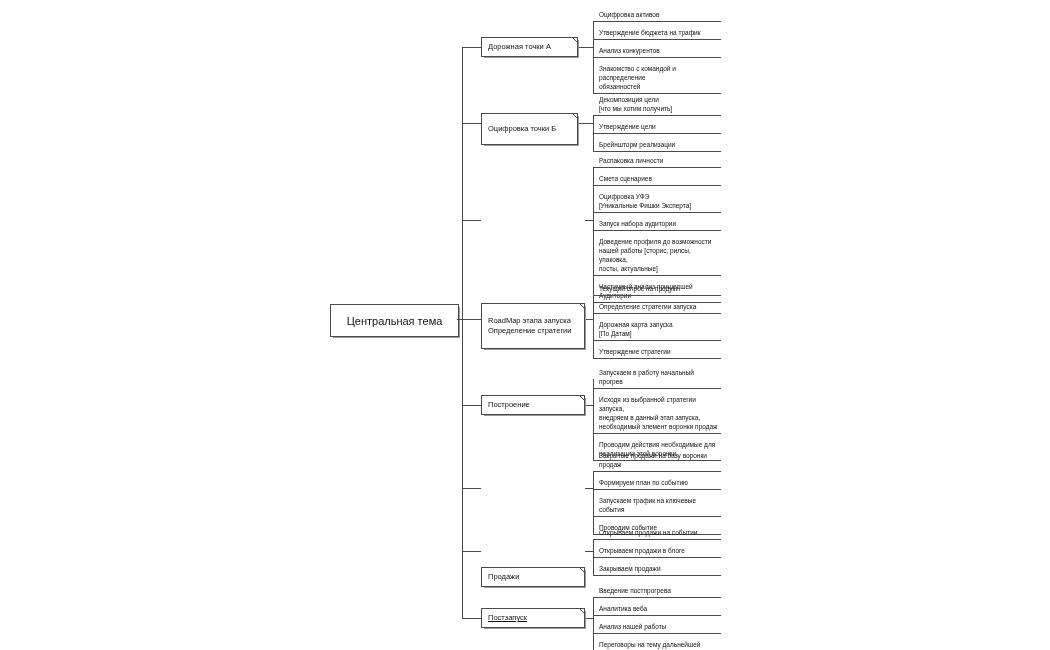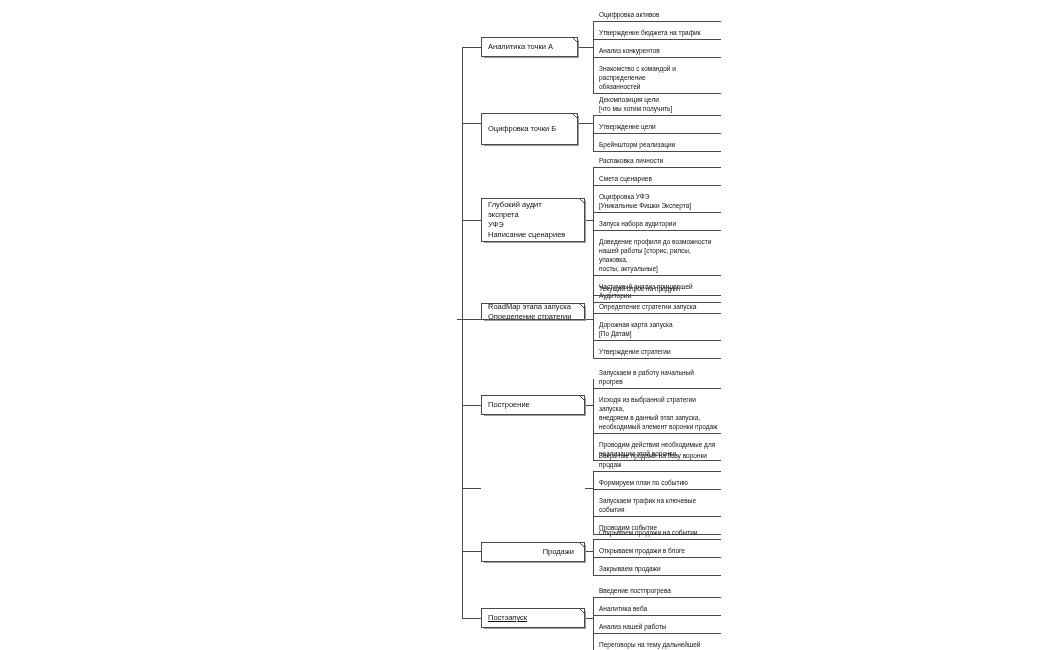--- a/index.html
+++ b/index.html
@@ -53,20 +53,21 @@
     border-bottom:1px solid #4a4a4a;
     white-space:pre-line;
   }
   .leaf + .leaf { margin-top:4px; }
 </style>
 </head>
 <body>
 
 <div class="canvas">
 
+  <div class="central" style="left:330px; top:304px; width:127px; height:31px;">Центральная тема</div>
 
   <div class="hline" style="left:457px; top:319px; width:5px;"></div>
   <div class="vline" style="left:462px; top:47px; height:572px;"></div>
   <div class="hline" style="left:462px; top:47px;  width:19px;"></div>
   <div class="hline" style="left:462px; top:123px; width:19px;"></div>
   <div class="hline" style="left:462px; top:220px; width:19px;"></div>
   <div class="hline" style="left:462px; top:319px; width:19px;"></div>
   <div class="hline" style="left:462px; top:405px; width:19px;"></div>
   <div class="hline" style="left:462px; top:488px; width:19px;"></div>
   <div class="hline" style="left:462px; top:551px; width:19px;"></div>
@@ -75,59 +76,51 @@
   <div class="hline" style="left:578px; top:47px;  width:15px;"></div>
   <div class="hline" style="left:578px; top:123px; width:15px;"></div>
   <div class="hline" style="left:585px; top:220px; width:8px;"></div>
   <div class="hline" style="left:585px; top:319px; width:8px;"></div>
   <div class="hline" style="left:585px; top:405px; width:8px;"></div>
   <div class="hline" style="left:585px; top:488px; width:8px;"></div>
   <div class="hline" style="left:585px; top:551px; width:8px;"></div>
   <div class="hline" style="left:585px; top:618px; width:8px;"></div>
 
   <div class="branch" style="left:481px; top:37px; width:97px; height:20px;">
-    <span>Аналитика точки А</span>
+    <span>Дорожная точки А</span>
     <svg class="fold" width="11" height="11">
         <polygon points="0.5,0.5 10.5,0.5 10.5,10.5" fill="#ffffff" stroke="#4a4a4a" stroke-width="1"></polygon>
       </svg>
   </div>
 
   <div class="branch" style="left:481px; top:113px; width:97px; height:32px;">
     <span>Оцифровка точки Б</span>
     <svg class="fold" width="11" height="11">
         <polygon points="0.5,0.5 10.5,0.5 10.5,10.5" fill="#ffffff" stroke="#4a4a4a" stroke-width="1"></polygon>
       </svg>
   </div>
 
-  <div class="branch" style="left:481px; top:198px; width:104px; height:44px;">
-    <span>Глубокий аудит экспрета
-УФЭ
-Написание сценариев</span>
-    <svg class="fold" width="11" height="11">
-        <polygon points="0.5,0.5 10.5,0.5 10.5,10.5" fill="#ffffff" stroke="#4a4a4a" stroke-width="1"></polygon>
-      </svg>
-  </div>
-
-  <div class="branch" style="left:481px; top:303px; width:104px; height:17px;">
+
+  <div class="branch" style="left:481px; top:303px; width:104px; height:46px;">
     <span>RoadMap этапа запуска
 Определение стратегии</span>
     <svg class="fold" width="11" height="11">
         <polygon points="0.5,0.5 10.5,0.5 10.5,10.5" fill="#ffffff" stroke="#4a4a4a" stroke-width="1"></polygon>
       </svg>
   </div>
 
   <div class="branch" style="left:481px; top:395px; width:104px; height:20px;">
     <span>Построение</span>
     <svg class="fold" width="11" height="11">
         <polygon points="0.5,0.5 10.5,0.5 10.5,10.5" fill="#ffffff" stroke="#4a4a4a" stroke-width="1"></polygon>
       </svg>
   </div>
 
 
-  <div class="branch" style="left:481px; top:542px; width:104px; height:20px;justify-content:flex-end;">
+  <div class="branch" style="left:481px; top:567px; width:104px; height:20px;">
     <span>Продажи</span>
     <svg class="fold" width="11" height="11">
         <polygon points="0.5,0.5 10.5,0.5 10.5,10.5" fill="#ffffff" stroke="#4a4a4a" stroke-width="1"></polygon>
       </svg>
   </div>
 
   <div class="branch" style="left:481px; top:608px; width:104px; height:20px;text-decoration:underline;">
     <span>Постзапуск</span>
     <svg class="fold" width="11" height="11">
         <polygon points="0.5,0.5 10.5,0.5 10.5,10.5" fill="#ffffff" stroke="#4a4a4a" stroke-width="1"></polygon>

